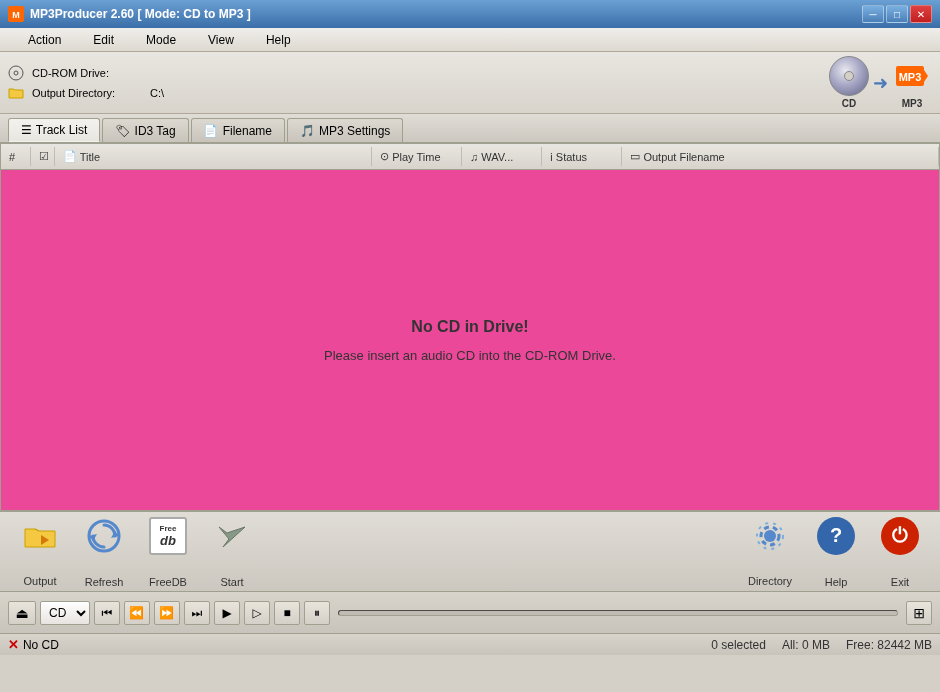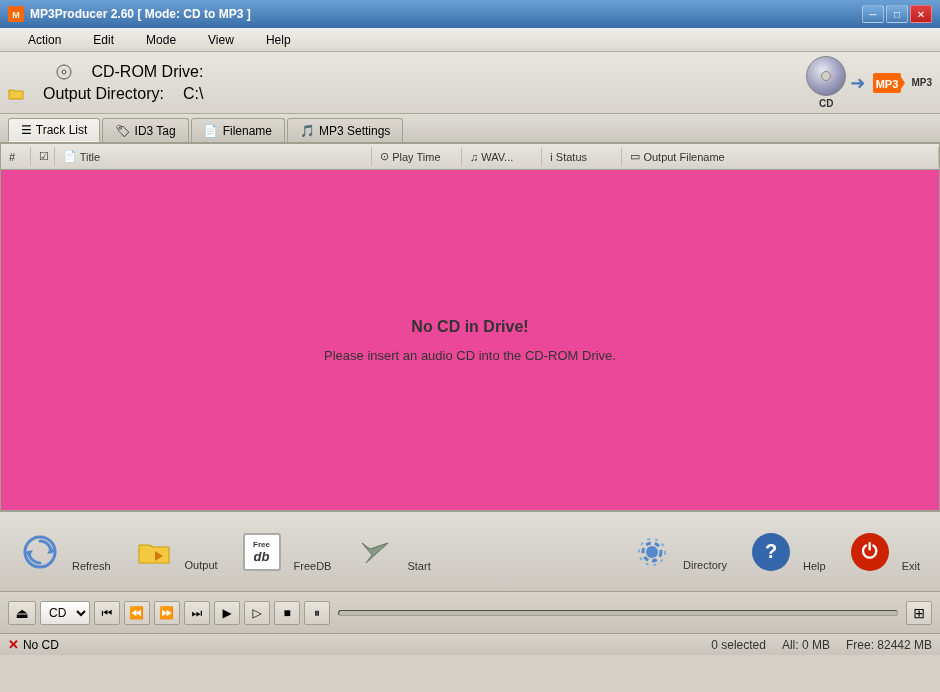--- a/index.html
+++ b/index.html
@@ -68,21 +68,21 @@
     .info-bar {
       background: linear-gradient(to bottom, #e8e6e0, #d8d4cc);
       padding: 4px 8px;
       display: flex;
       align-items: center;
       justify-content: space-between;
       border-bottom: 1px solid #b0a898;
       min-height: 56px;
     }
     .info-left { display: flex; flex-direction: column; gap: 4px; }
-    .info-row { display: flex; align-items: center; gap: 19px; font-size: 16px; justify-content: flex-end; }
+    .info-row { display: flex; align-items: center; gap: 8px; font-size: 11px; }
     .info-label { color: #000; font-weight: normal; min-width: 110px; }
     .info-value { color: #000; }
     .info-icon {
       width: 16px; height: 16px;
       display: inline-flex; align-items: center; justify-content: center;
     }
     .cd-mp3-graphic {
       display: flex; align-items: center; gap: 4px;
     }
     .cd-circle {
@@ -176,23 +176,23 @@
       background: linear-gradient(to bottom, #e0ddd6, #ccc8c0);
       height: 80px;
       display: flex;
       align-items: center;
       padding: 4px 12px;
       border-top: 1px solid #a0a090;
       gap: 8px;
     }
     .toolbar-btn {
       display: flex;
-      flex-direction: row;
-      align-items: flex-end;
-      gap: 12px;
+      flex-direction: column;
+      align-items: center;
+      gap: 20px;
       cursor: pointer;
       padding: 4px 8px;
       border-radius: 3px;
       min-width: 56px;
     }
     .toolbar-btn-icon {
       width: 40px; height: 40px;
       display: flex; align-items: center; justify-content: center;
       font-size: 24px;
     }
@@ -392,21 +392,21 @@
       <span class="info-label">Output Directory:</span>
       <span class="info-value">C:\</span>
     </div>
   </div>
   <div class="cd-mp3-graphic">
     <div style="display:flex;flex-direction:column;align-items:center;gap:2px;">
       <div class="cd-circle"></div>
       <span class="cd-label">CD</span>
     </div>
     <span class="arrow-icon">➜</span>
-    <div style="display:flex;flex-direction:row;align-items:center;gap:2px;">
+    <div style="display:flex;flex-direction:column;align-items:center;gap:2px;">
       <div style="width:40px;height:40px;display:flex;align-items:center;justify-content:center;">
         <svg width="36" height="36" viewBox="0 0 36 36">
           <rect x="2" y="8" width="28" height="20" rx="2" fill="#ff6600"></rect>
           <text x="16" y="23" text-anchor="middle" fill="white" font-size="11" font-weight="bold">MP3</text>
           <path d="M30,12 L34,18 L30,24 Z" fill="#ff6600"></path>
         </svg>
       </div>
       <span class="cd-label">MP3</span>
     </div>
   </div>
@@ -464,42 +464,42 @@
 
   <div class="content-area">
     <div class="no-cd-title">No CD in Drive!</div>
     <div class="no-cd-message">Please insert an audio CD into the CD-ROM Drive.</div>
   </div>
 </div>
 
 <div class="bottom-toolbar">
 
   <div class="toolbar-btn">
+    <div class="toolbar-btn-icon folder-icon-wrapper">
+      <svg width="38" height="38" viewBox="0 0 38 38">
+        <path d="M4,12 L4,30 L34,30 L34,14 L18,14 L14,12 Z" fill="#f5c842" stroke="#c8a000" stroke-width="1"></path>
+        <path d="M14,12 L18,14" fill="none" stroke="#c8a000" stroke-width="1"></path>
+
+        <polygon points="20,18 28,23 20,28" fill="#cc6600" opacity="0.8"></polygon>
+      </svg>
+    </div>
+    <span class="toolbar-btn-label">Output</span>
+  </div>
+
+  <div class="toolbar-btn">
     <div class="toolbar-btn-icon">
       <svg width="38" height="38" viewBox="0 0 38 38">
         <circle cx="19" cy="19" r="15" fill="none" stroke="#5588cc" stroke-width="3"></circle>
         <path d="M19,8 A11,11 0 0,1 30,19" fill="none" stroke="#5588cc" stroke-width="3" stroke-linecap="round"></path>
         <polygon points="30,14 34,19 26,21" fill="#5588cc"></polygon>
         <path d="M19,30 A11,11 0 0,1 8,19" fill="none" stroke="#5588cc" stroke-width="3" stroke-linecap="round"></path>
         <polygon points="8,24 4,19 12,17" fill="#5588cc"></polygon>
       </svg>
     </div>
     <span class="toolbar-btn-label">Refresh</span>
-  </div>
-
-  <div class="toolbar-btn">
-    <div class="toolbar-btn-icon folder-icon-wrapper">
-      <svg width="38" height="38" viewBox="0 0 38 38">
-        <path d="M4,12 L4,30 L34,30 L34,14 L18,14 L14,12 Z" fill="#f5c842" stroke="#c8a000" stroke-width="1"></path>
-        <path d="M14,12 L18,14" fill="none" stroke="#c8a000" stroke-width="1"></path>
-
-        <polygon points="20,18 28,23 20,28" fill="#cc6600" opacity="0.8"></polygon>
-      </svg>
-    </div>
-    <span class="toolbar-btn-label">Output</span>
   </div>
 
   <div class="toolbar-btn">
     <div class="toolbar-btn-icon">
       <div class="freedb-icon">
         <span class="freedb-free">Free</span>
         <span class="freedb-db">db</span>
       </div>
     </div>
     <span class="toolbar-btn-label">FreeDB</span>

